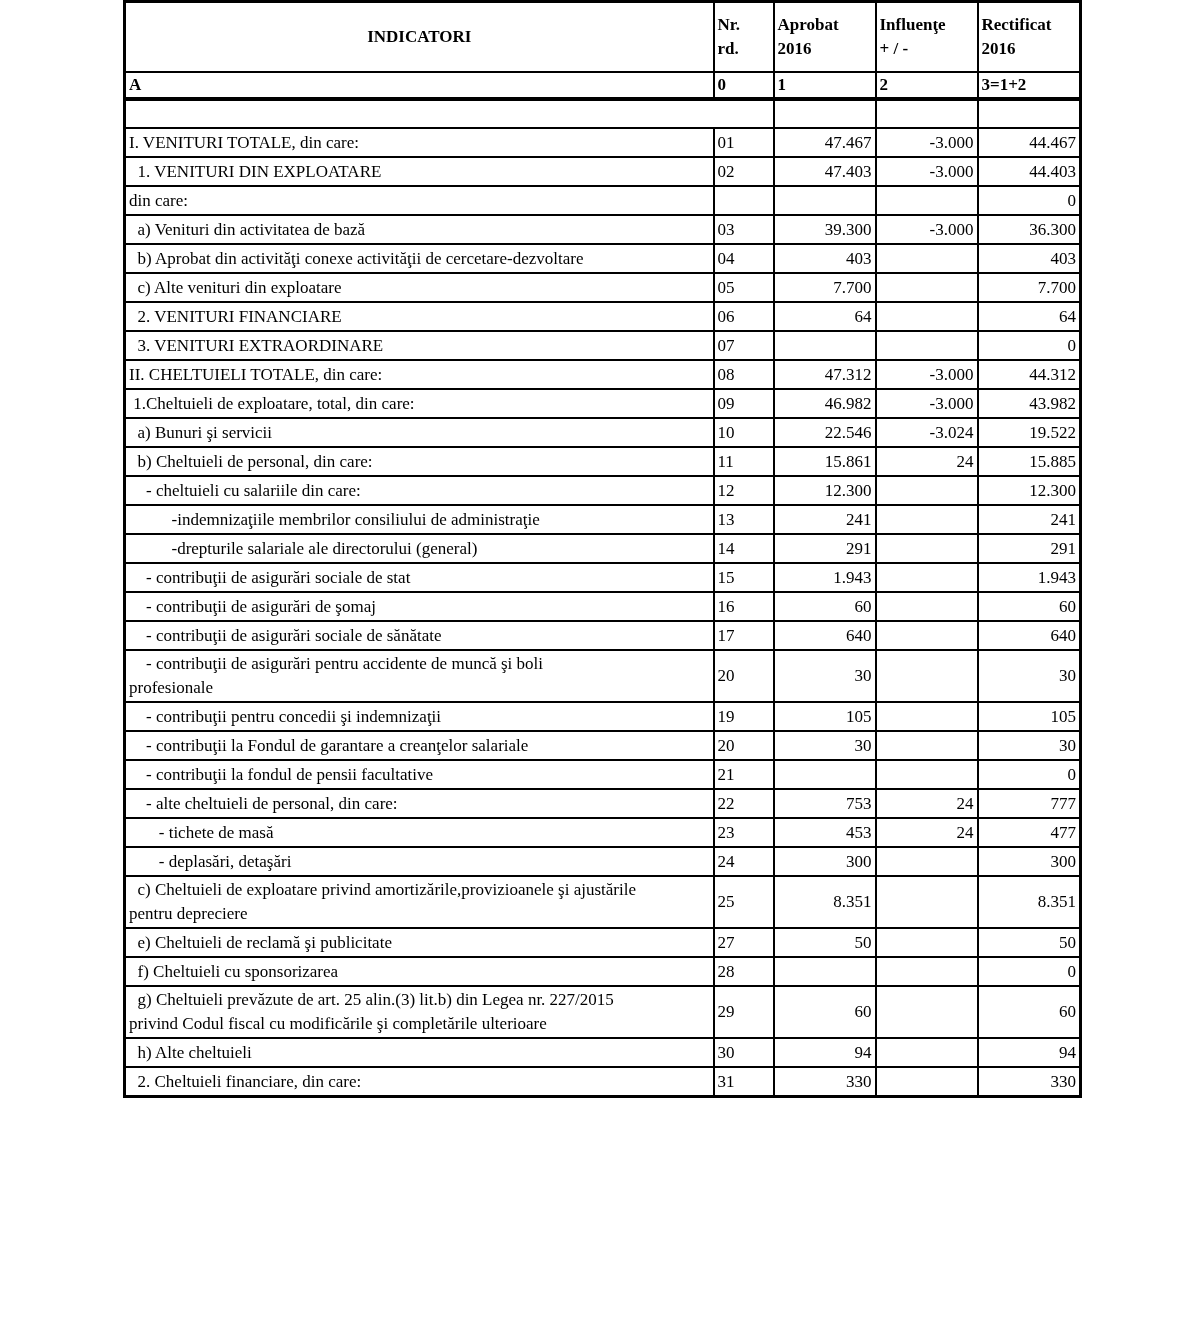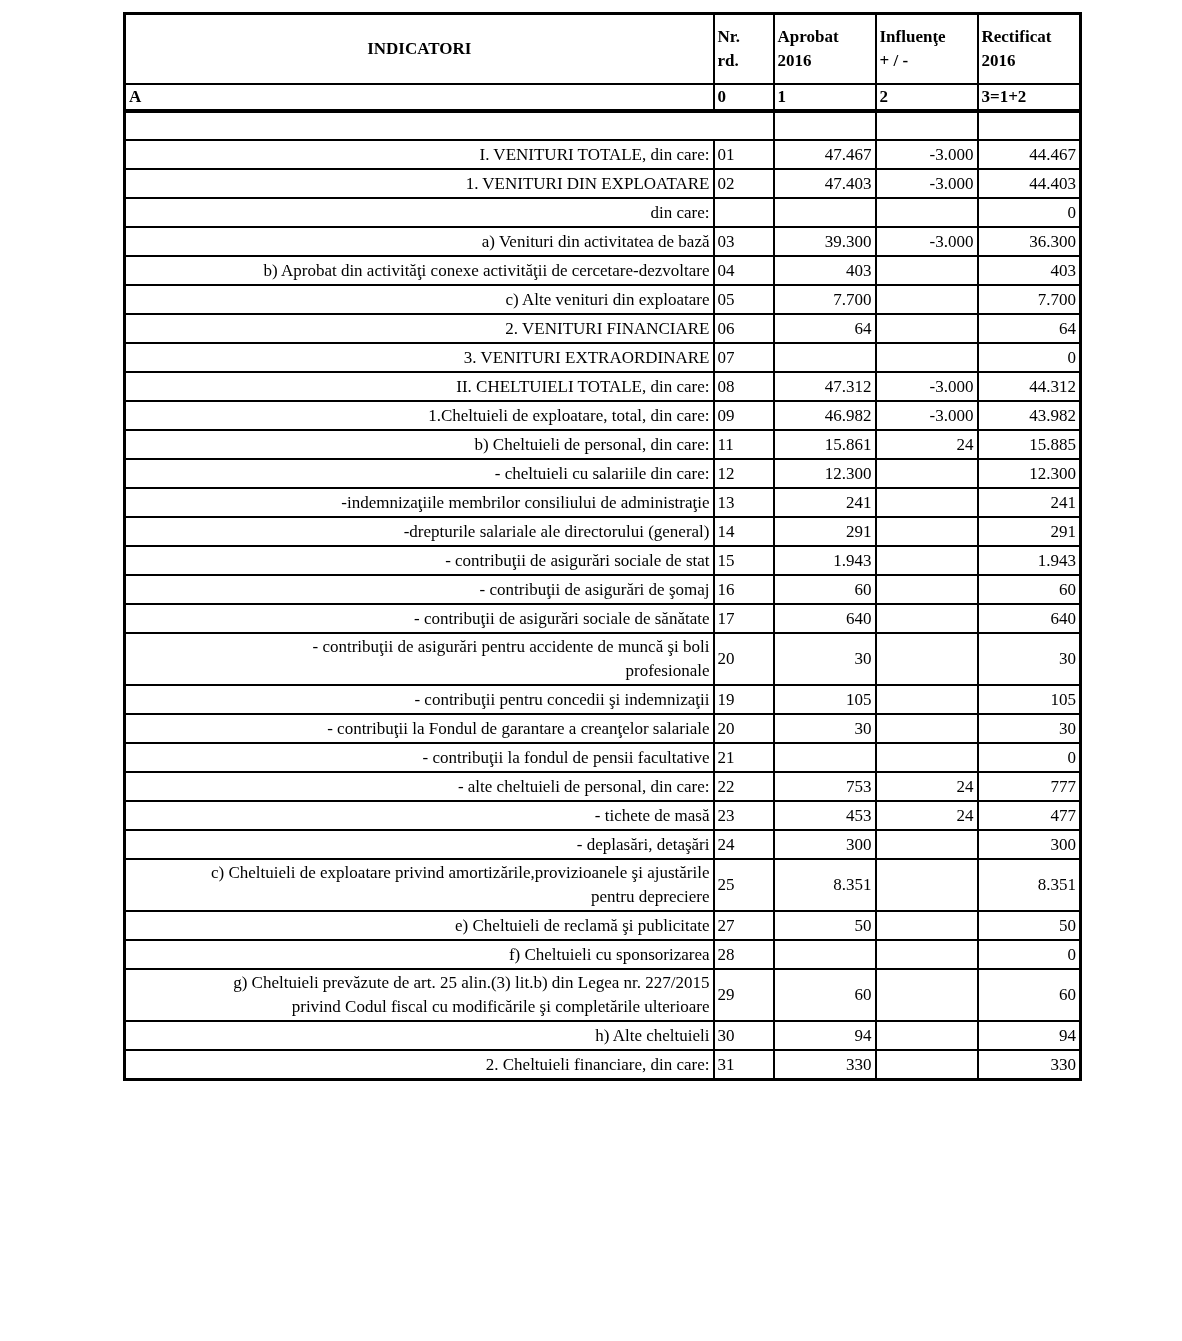--- a/index.html
+++ b/index.html
@@ -1,34 +1,34 @@
 <!DOCTYPE html>
 <html><head>
 <meta charset="utf-8">
 <style>
   html, body { margin: 0; padding: 0; background: #ffffff; }
   body { width: 1182px; height: 1341px; position: relative; overflow: hidden;
          font-family: "Liberation Serif", "DejaVu Serif", serif; color: #000; }
-  table.budget { position: absolute; left: 123px; top: 12px; border-collapse: collapse;
+  table.budget { position: absolute; left: 123px; top: 0; border-collapse: collapse;
                  table-layout: fixed; width: 956px; border: 3px solid #000; }
   table.budget col.c0 { width: 589px; }
   table.budget col.c1 { width: 60px; }
   table.budget col.c2 { width: 102px; }
   table.budget col.c3 { width: 102px; }
   table.budget col.c4 { width: 103px; }
   table.budget td, table.budget th { border: 2px solid #000; padding: 0 3px; font-size: 17px;
                  line-height: 24px; vertical-align: middle; }
   th { font-weight: bold; font-size: 17px; text-align: left; }
   tr.hdr th { height: 68px; }
   tr.hdr th.left { text-align: center; }
   tr.idx th { height: 24px; border-bottom: 4px solid #000; }
   tr.blank td { height: 26px; }
   tr.row td { height: 27px; }
   tr.row.tall td { height: 50px; }
-  td.lbl { text-align: right; padding-left: 2px; white-space: pre-wrap; }
+  td.lbl { text-align: left; padding-left: 2px; white-space: pre-wrap; }
   td.nr { text-align: left; }
   td.num { text-align: right; padding-right: 2px; }
 </style>
 </head>
 <body>
 
 <table class="budget">
   <colgroup>
     <col class="c0">
       <col class="c1">
@@ -127,20 +127,27 @@
         <td class="num">44.312</td>
       </tr>
       <tr class="row">
         <td class="lbl"> 1.Cheltuieli de exploatare, total, din care:</td>
         <td class="nr">09</td>
         <td class="num">46.982</td>
         <td class="num">-3.000</td>
         <td class="num">43.982</td>
       </tr>
       <tr class="row">
+        <td class="lbl">  a) Bunuri şi servicii</td>
+        <td class="nr">10</td>
+        <td class="num">22.546</td>
+        <td class="num">-3.024</td>
+        <td class="num">19.522</td>
+      </tr>
+      <tr class="row">
         <td class="lbl">  b) Cheltuieli de personal, din care:</td>
         <td class="nr">11</td>
         <td class="num">15.861</td>
         <td class="num">24</td>
         <td class="num">15.885</td>
       </tr>
       <tr class="row">
         <td class="lbl">    - cheltuieli cu salariile din care:</td>
         <td class="nr">12</td>
         <td class="num">12.300</td>

